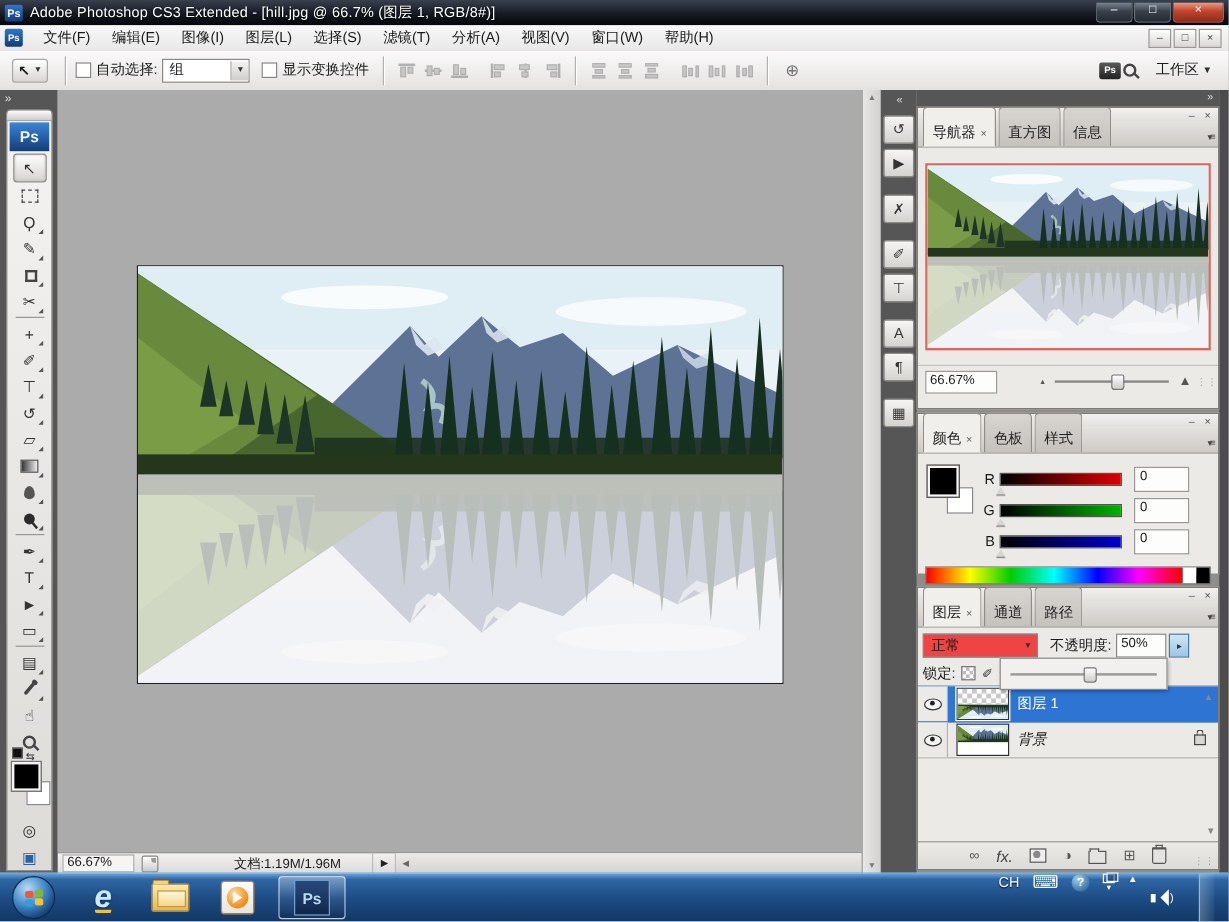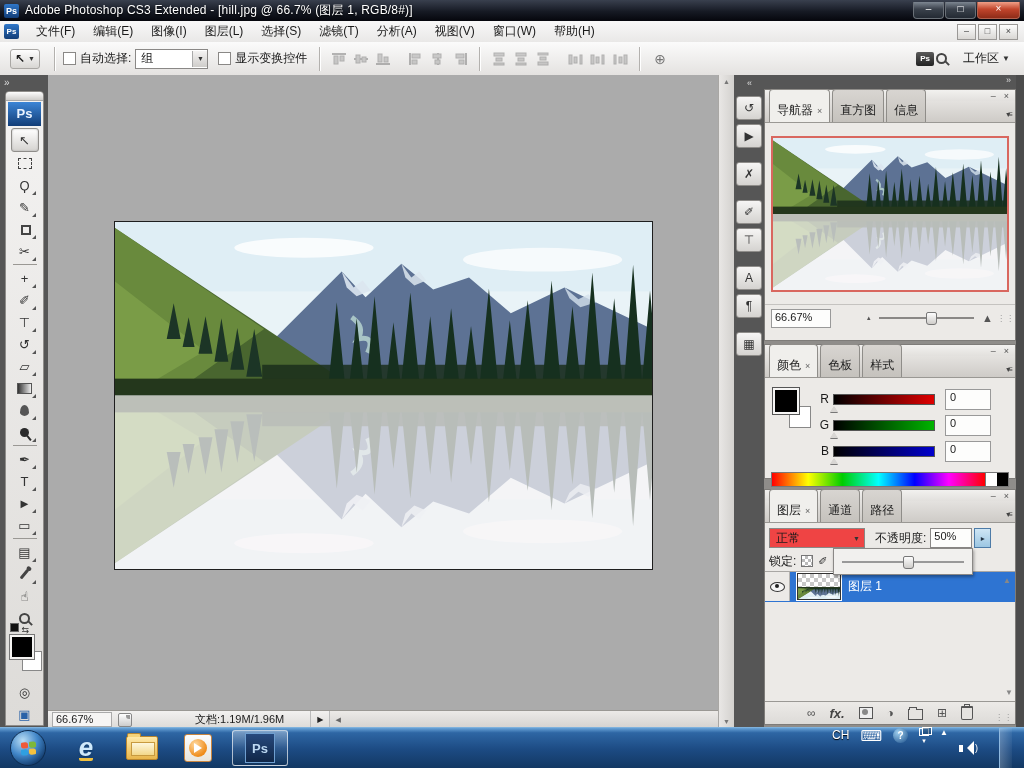--- a/index.html
+++ b/index.html
@@ -198,21 +198,21 @@
   .lname{white-space:nowrap;}
   .lname.it{font-style:italic;}
   .lrow .padlock{margin-left:auto;margin-right:10px;}
   .padlock{width:8px;height:7px;background:#d8d6d3;border:1px solid #444;position:relative;}
   .padlock::before{content:"";position:absolute;left:1px;top:-5px;width:4px;height:4px;border:1px solid #444;border-bottom:none;border-radius:3px 3px 0 0;}
   .lay-fill{flex:1;min-height:60px;position:relative;}
   .lay-scroll{position:absolute;right:2px;bottom:4px;font-size:8px;color:#888;}
   .lay-foot{height:22px;border-top:1px solid #9a9894;background:linear-gradient(#eceae7,#dddbd8);
     display:flex;align-items:center;justify-content:center;gap:14px;color:#555;}
   .lf-g{font-size:12px;}
-  .fx{font-size:13px;font-style:italic;font-weight:bold;color:#444;}
+  .fx{font-size:13px;font-style:italic;font-weight:normal;color:#444;}
   .mask-ic{width:12px;height:10px;border:1px solid #555;position:relative;background:#eee;}
   .mask-ic::after{content:"";position:absolute;left:2px;top:1px;width:6px;height:6px;border-radius:50%;background:#888;}
   .folder-ic{width:13px;height:9px;border:1px solid #555;background:#e5e3e0;position:relative;margin-top:3px;}
   .folder-ic::before{content:"";position:absolute;left:0;top:-3px;width:6px;height:2px;border:1px solid #555;border-bottom:none;background:#e5e3e0;}
   .trash-ic{width:10px;height:11px;border:1px solid #555;border-top:2px solid #555;border-radius:1px 1px 2px 2px;position:relative;background:#e5e3e0;}
   .trash-ic::before{content:"";position:absolute;top:-4px;left:2px;width:4px;height:2px;border:1px solid #555;border-bottom:none;}
   .lay-grip{position:absolute;right:2px;bottom:2px;color:#999;font-size:8px;letter-spacing:1px;}
 
   .rightedge{width:8px;background:#4c4c4c;flex:none;}
 
@@ -704,20 +704,34 @@
                 <svg viewBox="0 0 540 175" preserveAspectRatio="none">
                     <g transform="matrix(1,0,0,-1,0,175)">
                       <use href="#scene"></use>
                     </g>
                   </svg>
               </span>
             </span>
             <span class="lname">图层 1</span>
             <span class="lay-scroll" style="position:absolute;right:4px;top:4px">▲</span>
           </div>
+          <div class="lrow">
+            <span class="eyecell">
+                <span class="eye"></span>
+              </span>
+            <span class="lthumb">
+              <span class="lt-full">
+                <svg viewBox="0 0 540 175" preserveAspectRatio="none">
+                    <use href="#scene"></use>
+                  </svg>
+              </span>
+            </span>
+            <span class="lname it">背景</span>
+            <span class="padlock"></span>
+          </div>
         </div>
         <div class="lay-fill">
           <span class="lay-scroll">▼</span>
         </div>
         <div class="lay-foot">
           <span class="lf-g">∞</span>
           <span class="fx">fx.</span>
           <span class="mask-ic"></span>
           <span class="lf-g">◑</span>
           <span class="folder-ic"></span>

